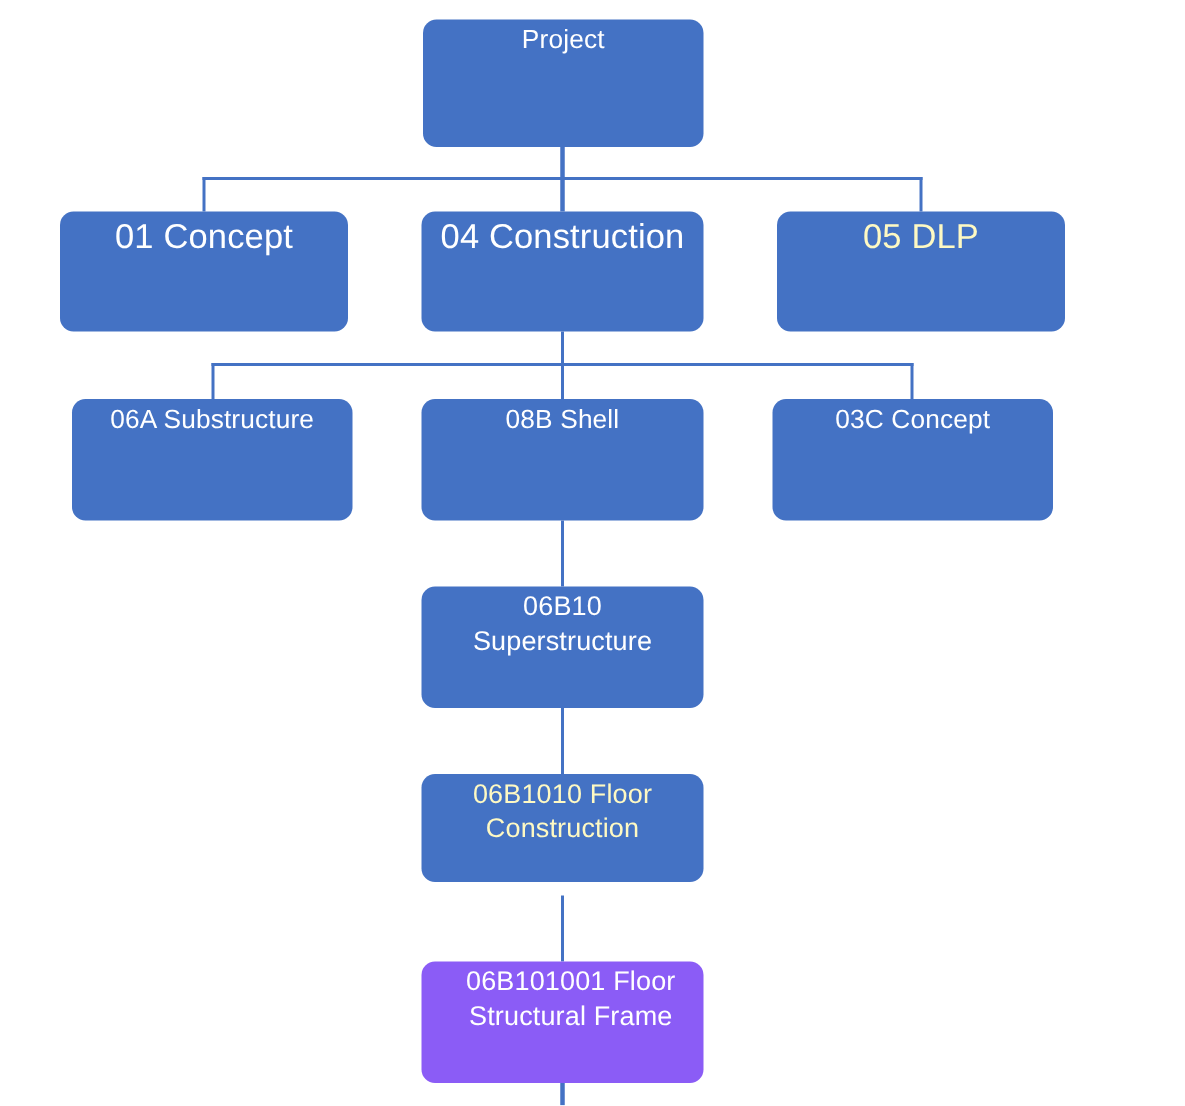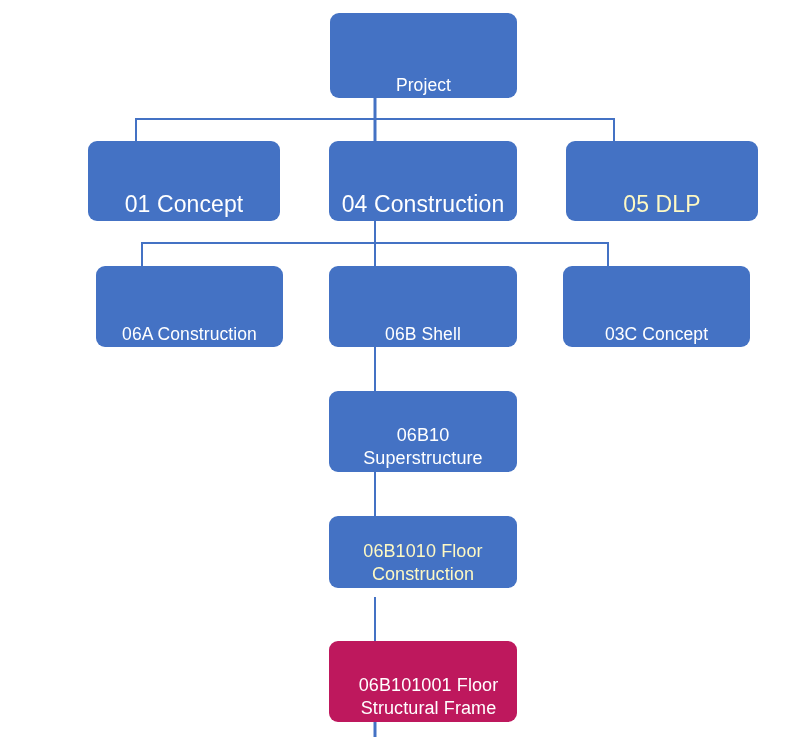--- a/index.html
+++ b/index.html
@@ -25,29 +25,28 @@
     height: 737px;
     pointer-events: none;
   }
   .node {
     position: absolute;
     box-sizing: border-box;
     background: #4472C4;
     border-radius: 9px;
     color: #ffffff;
     display: flex;
-    align-items: flex-end;
+    align-items: flex-start;
     justify-content: center;
     text-align: center;
     line-height: 1.28;
     font-size: 17.5px;
     letter-spacing: 0.1px;
     padding: 2px 6px;
     z-index: 2;
-    margin-left: 48px;
   }
   .node-label {
     display: block;
     width: 100%;
     white-space: pre-line;
   }
   .node-l1 { font-size: 17.5px; }
   .node-l2 { font-size: 23px; }
   .node-l3 { font-size: 17.5px; }
   .node-deep { font-size: 18px; }
@@ -89,38 +88,38 @@
 
   <div class="node node-l2" style="left: 281px; top: 141px; width: 188px; height: 80px; background: rgb(68, 114, 196); color: rgb(255, 255, 255);">
     <span class="node-label">04 Construction</span>
   </div>
 
   <div class="node node-l2" style="left: 518px; top: 141px; width: 192px; height: 80px; background: rgb(68, 114, 196); color: #fef9c3;">
     <span class="node-label">05 DLP</span>
   </div>
 
   <div class="node node-l3" style="left: 48px; top: 266px; width: 187px; height: 81px; background: rgb(68, 114, 196); color: rgb(255, 255, 255);">
-    <span class="node-label">06A Construction</span>
+    <span class="node-label">06A Substructure</span>
   </div>
 
   <div class="node node-l3" style="left: 281px; top: 266px; width: 188px; height: 81px; background: rgb(68, 114, 196); color: rgb(255, 255, 255);">
-    <span class="node-label">06B Shell</span>
+    <span class="node-label">08B Shell</span>
   </div>
 
   <div class="node node-l3" style="left: 515px; top: 266px; width: 187px; height: 81px; background: rgb(68, 114, 196); color: rgb(255, 255, 255);">
     <span class="node-label">03C Concept</span>
   </div>
 
   <div class="node node-deep" style="left: 281px; top: 391px; width: 188px; height: 81px; background: rgb(68, 114, 196); color: rgb(255, 255, 255);">
     <span class="node-label">06B10 Superstructure</span>
   </div>
 
   <div class="node node-deep" style="left: 281px; top: 516px; width: 188px; height: 72px; background: rgb(68, 114, 196); color: #fef9c3;">
     <span class="node-label">06B1010 Floor
 Construction</span>
   </div>
 
-  <div class="node node-deep" style="left: 281px; top: 641px; width: 188px; height: 81px; background: #be185d; color: rgb(255, 255, 255); padding-left: 17px;">
+  <div class="node node-deep" style="left: 281px; top: 641px; width: 188px; height: 81px; background: #8b5cf6; color: rgb(255, 255, 255); padding-left: 17px;">
     <span class="node-label">06B101001 Floor
 Structural Frame</span>
   </div>
 
 </div>
 
 </body></html>

